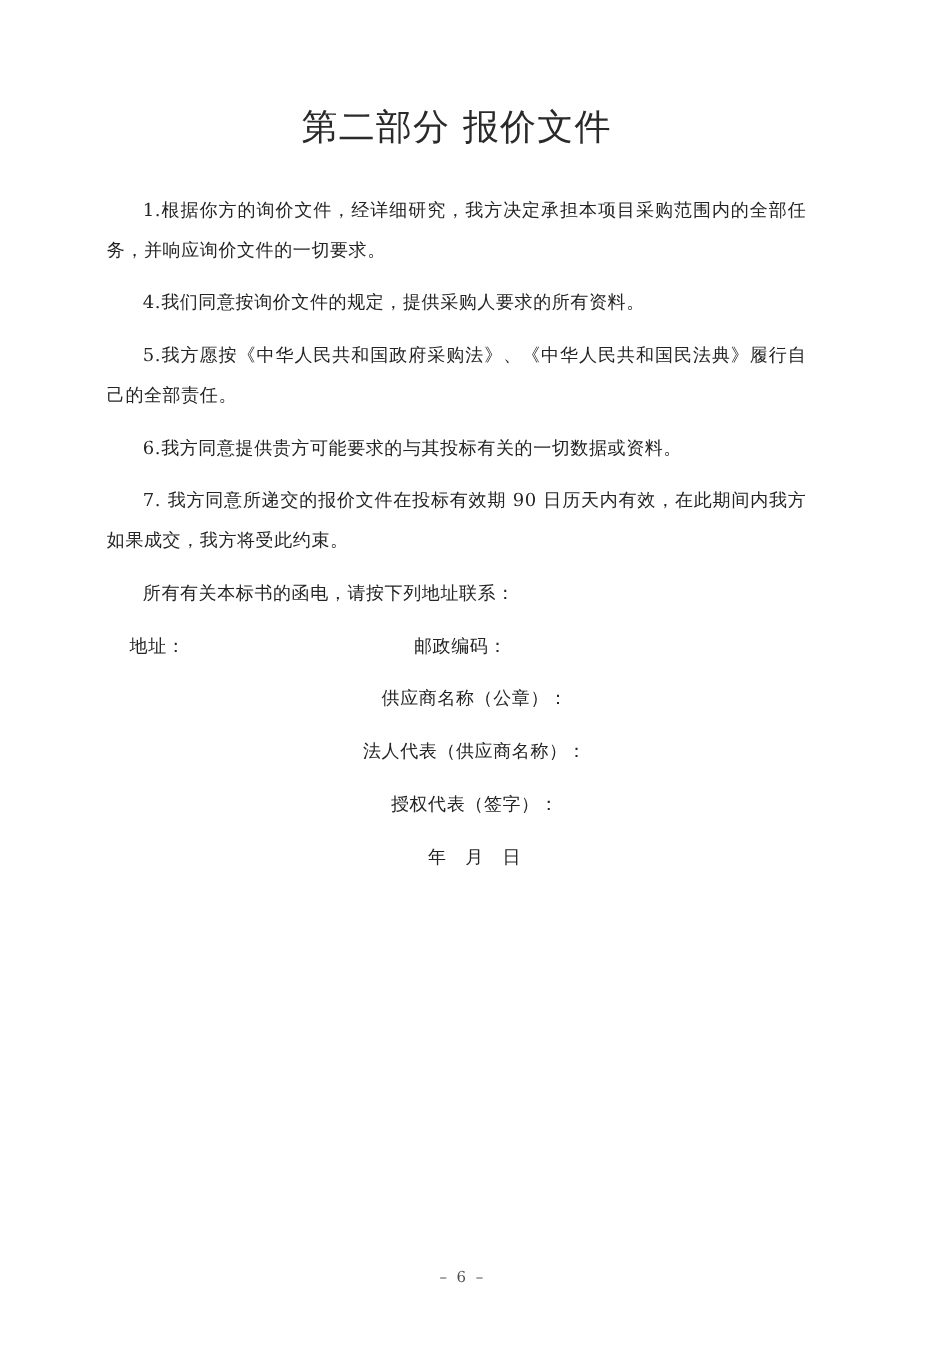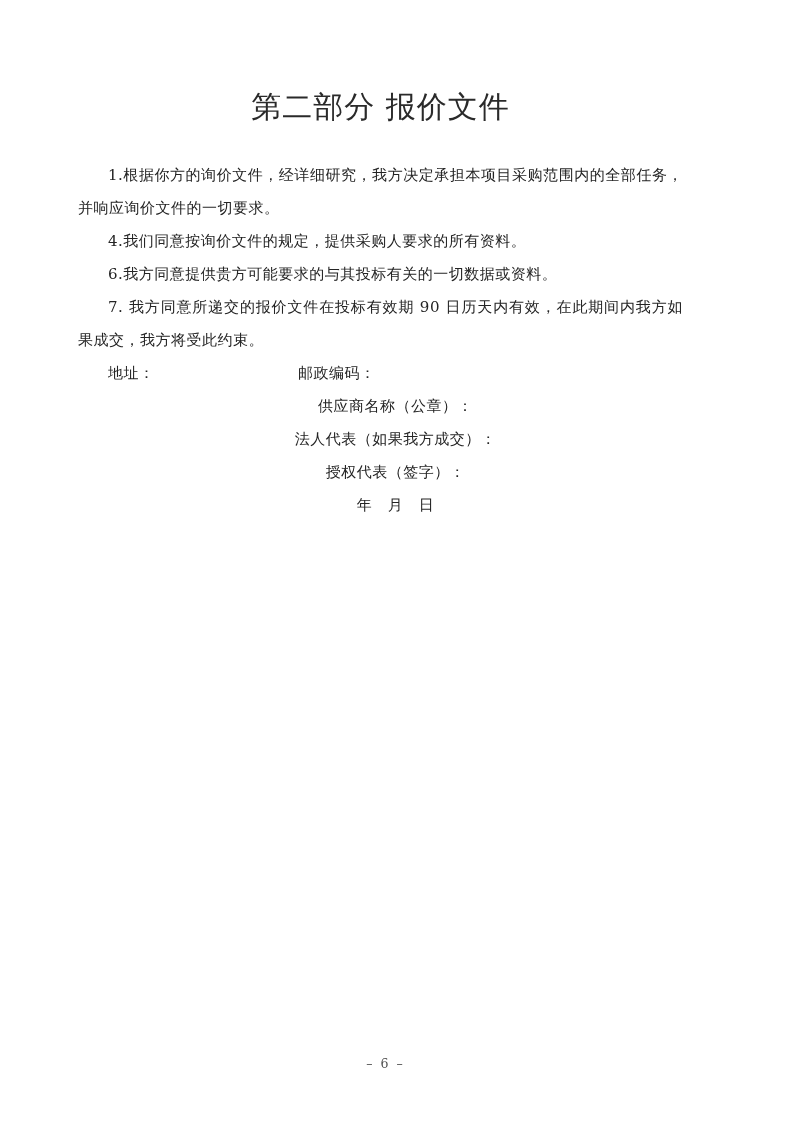--- a/index.html
+++ b/index.html
@@ -21,33 +21,34 @@
   .doc-title {
     margin: 0 0 34px 0;
     font-size: 30px;
     line-height: 36px;
     font-weight: 400;
     text-align: center;
     letter-spacing: 1px;
     color: #2a2a2a;
   }
   .doc-body p {
-    margin: 0;
+    margin: 11px;
     font-size: 15px;
     line-height: 33px;
     text-indent: 30px;
     text-align: justify;
     letter-spacing: 0.5px;
   }
   .pair-line {
     display: flex;
     font-size: 15px;
     line-height: 33px;
     padding-left: 30px;
     letter-spacing: 0.5px;
+    gap: 47px;
   }
   .pair-line .first-col {
     display: inline-block;
     width: 190px;
   }
   .doc-body p.field-line {
     text-align: center;
   }
   .page-footer {
     position: absolute;
@@ -65,32 +66,34 @@
 <body>
 
 <div class="page">
 
   <h1 class="doc-title">第二部分  报价文件</h1>
 
   <div class="doc-body">
 
     <p>1.根据你方的询价文件，经详细研究，我方决定承担本项目采购范围内的全部任务，并响应询价文件的一切要求。</p>
     <p>4.我们同意按询价文件的规定，提供采购人要求的所有资料。</p>
+    <p>5.我方愿按《中华人民共和国政府采购法》、《中华人民共和国民法典》履行自己的全部责任。</p>
     <p>6.我方同意提供贵方可能要求的与其投标有关的一切数据或资料。</p>
     <p>7. 我方同意所递交的报价文件在投标有效期 90 日历天内有效，在此期间内我方如果成交，我方将受此约束。</p>
 
+    <p>所有有关本标书的函电，请按下列地址联系：</p>
 
     <div class="pair-line">
       <span class="first-col">地址：</span>
       <span>邮政编码：</span>
     </div>
 
 
     <p class="field-line">供应商名称（公章）：</p>
-    <p class="field-line">法人代表（如果我方成交）：</p>
+    <p class="field-line">法人代表（供应商名称）：</p>
     <p class="field-line">授权代表（签字）：</p>
     <p class="field-line">年　月　日</p>
 
   </div>
 
   <div class="page-footer">– 6 –</div>
 
 </div>
 
 </body></html>

